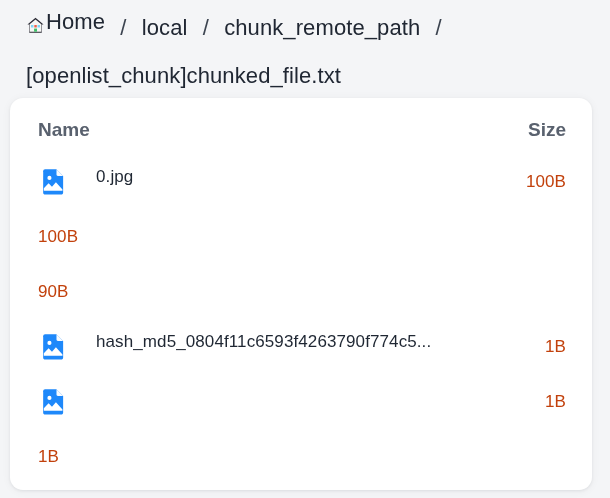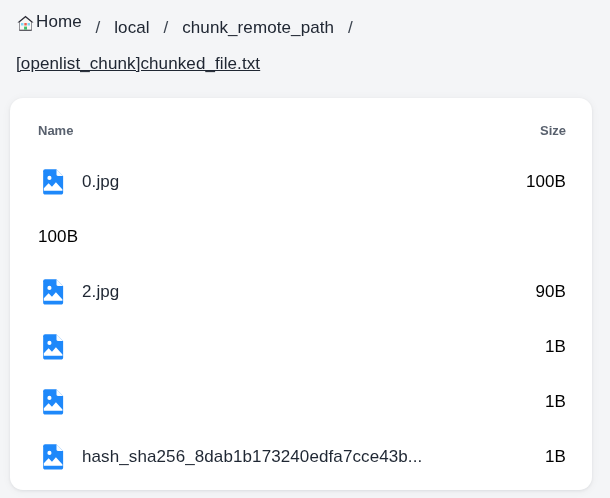--- a/index.html
+++ b/index.html
@@ -10,23 +10,23 @@
     width: 610px;
     height: 498px;
     background: #f4f5f7;
     font-family: "Liberation Sans", sans-serif;
     overflow: hidden;
     position: relative;
   }
 
   
   #breadcrumb {
-    padding: 7px 14px 0 16px;
+    padding: 7px 14px 0 26px;
     line-height: 30px;
-    font-size: 17px;
+    font-size: 22px;
     color: #202733;
     letter-spacing: .1px;
   }
   .crumb {
     color: #202733;
     white-space: nowrap;
   }
   .crumb-home {
     display: inline-flex;
     align-items: center;
@@ -39,23 +39,22 @@
     vertical-align: -4px;
     flex: none;
   }
   .sep {
     color: #3c4450;
     margin: 0 9px;
     display: inline-block;
   }
   .crumb-last {
     display: block;
-    margin-top: 6px;
+    margin-top: 18px;
     color: #202733;
-    text-decoration: underline;
   }
 
   
   #file-card {
     position: absolute;
     left: 10px;
     top: 98px;
     width: 582px;
     min-height: 392px;
     background: #ffffff;
@@ -66,58 +65,57 @@
   }
 
   .table-head {
     display: flex;
     align-items: center;
     padding: 0 26px 0 28px;
     height: 48px;
     margin-top: 8px;
   }
   .th {
-    font-size: 13px;
+    font-size: 19px;
     font-weight: bold;
     color: #59616e;
   }
   .th-name { flex: 1 1 auto; }
   .th-size { flex: 0 0 auto; }
 
   .row {
     display: flex;
     align-items: center;
     height: 55px;
     padding: 0 26px 0 28px;
     box-sizing: border-box;
   }
   .row-main {
     display: flex;
-    align-items: center;
     flex: 1 1 auto;
     min-width: 0;
-    gap: 14px;
+    gap: 28px;
   }
   .file-icon {
     width: 30px;
     height: 30px;
     flex: none;
     display: block;
   }
   .file-name {
     font-size: 17px;
     color: #1f2733;
     white-space: nowrap;
     overflow: hidden;
     text-overflow: clip;
     letter-spacing: .1px;
   }
   .file-size {
     font-size: 17px;
-    color: #000000;
+    color: #c2410c;
     flex: none;
     text-align: center;
     white-space: nowrap;
     letter-spacing: .1px;
   }
 </style>
 </head>
 <body>
 
 <div id="breadcrumb">
@@ -163,70 +161,49 @@
       <span class="file-name">0.jpg</span>
     </div>
     <div class="file-size">100B</div>
   </div>
 
   <div class="row">
     <div class="file-size">100B</div>
   </div>
 
   <div class="row">
+    <div class="file-size">90B</div>
+  </div>
+
+  <div class="row">
     <div class="row-main">
       <span class="file-icon">
         <svg viewBox="0 0 32 32" width="30" height="30" xmlns="http://www.w3.org/2000/svg">
           <path d="M5.5 4.4c0-1.1.9-2 2-2h12.2l7.1 7.1v17.9c0 1.1-.9 2-2 2H7.5c-1.1 0-2-.9-2-2V4.4z" fill="#1e88fa"></path>
           <path d="M19.7 2.4 26.8 9.5h-5.6c-.8 0-1.5-.7-1.5-1.5V2.4z" fill="#ffffff" opacity=".97"></path>
           <circle cx="12.2" cy="11.6" r="2.2" fill="#ffffff"></circle>
           <path d="M6.2 22.6l5.1-5.4 3.6 3.8 4.2-4.7 7 7.8v1.3H6.2v-2.8z" fill="#ffffff"></path>
         </svg>
       </span>
-      <span class="file-name">2.jpg</span>
+      <span class="file-name">hash_md5_0804f11c6593f4263790f774c5...</span>
     </div>
-    <div class="file-size">90B</div>
+    <div class="file-size">1B</div>
   </div>
 
   <div class="row">
     <div class="row-main">
       <span class="file-icon">
         <svg viewBox="0 0 32 32" width="30" height="30" xmlns="http://www.w3.org/2000/svg">
           <path d="M5.5 4.4c0-1.1.9-2 2-2h12.2l7.1 7.1v17.9c0 1.1-.9 2-2 2H7.5c-1.1 0-2-.9-2-2V4.4z" fill="#1e88fa"></path>
           <path d="M19.7 2.4 26.8 9.5h-5.6c-.8 0-1.5-.7-1.5-1.5V2.4z" fill="#ffffff" opacity=".97"></path>
           <circle cx="12.2" cy="11.6" r="2.2" fill="#ffffff"></circle>
           <path d="M6.2 22.6l5.1-5.4 3.6 3.8 4.2-4.7 7 7.8v1.3H6.2v-2.8z" fill="#ffffff"></path>
         </svg>
       </span>
     </div>
     <div class="file-size">1B</div>
   </div>
 
   <div class="row">
-    <div class="row-main">
-      <span class="file-icon">
-        <svg viewBox="0 0 32 32" width="30" height="30" xmlns="http://www.w3.org/2000/svg">
-          <path d="M5.5 4.4c0-1.1.9-2 2-2h12.2l7.1 7.1v17.9c0 1.1-.9 2-2 2H7.5c-1.1 0-2-.9-2-2V4.4z" fill="#1e88fa"></path>
-          <path d="M19.7 2.4 26.8 9.5h-5.6c-.8 0-1.5-.7-1.5-1.5V2.4z" fill="#ffffff" opacity=".97"></path>
-          <circle cx="12.2" cy="11.6" r="2.2" fill="#ffffff"></circle>
-          <path d="M6.2 22.6l5.1-5.4 3.6 3.8 4.2-4.7 7 7.8v1.3H6.2v-2.8z" fill="#ffffff"></path>
-        </svg>
-      </span>
-    </div>
-    <div class="file-size">1B</div>
-  </div>
-
-  <div class="row">
-    <div class="row-main">
-      <span class="file-icon">
-        <svg viewBox="0 0 32 32" width="30" height="30" xmlns="http://www.w3.org/2000/svg">
-          <path d="M5.5 4.4c0-1.1.9-2 2-2h12.2l7.1 7.1v17.9c0 1.1-.9 2-2 2H7.5c-1.1 0-2-.9-2-2V4.4z" fill="#1e88fa"></path>
-          <path d="M19.7 2.4 26.8 9.5h-5.6c-.8 0-1.5-.7-1.5-1.5V2.4z" fill="#ffffff" opacity=".97"></path>
-          <circle cx="12.2" cy="11.6" r="2.2" fill="#ffffff"></circle>
-          <path d="M6.2 22.6l5.1-5.4 3.6 3.8 4.2-4.7 7 7.8v1.3H6.2v-2.8z" fill="#ffffff"></path>
-        </svg>
-      </span>
-      <span class="file-name">hash_sha256_8dab1b173240edfa7cce43b...</span>
-    </div>
     <div class="file-size">1B</div>
   </div>
 </div>
 </div>
 
 </body></html>

